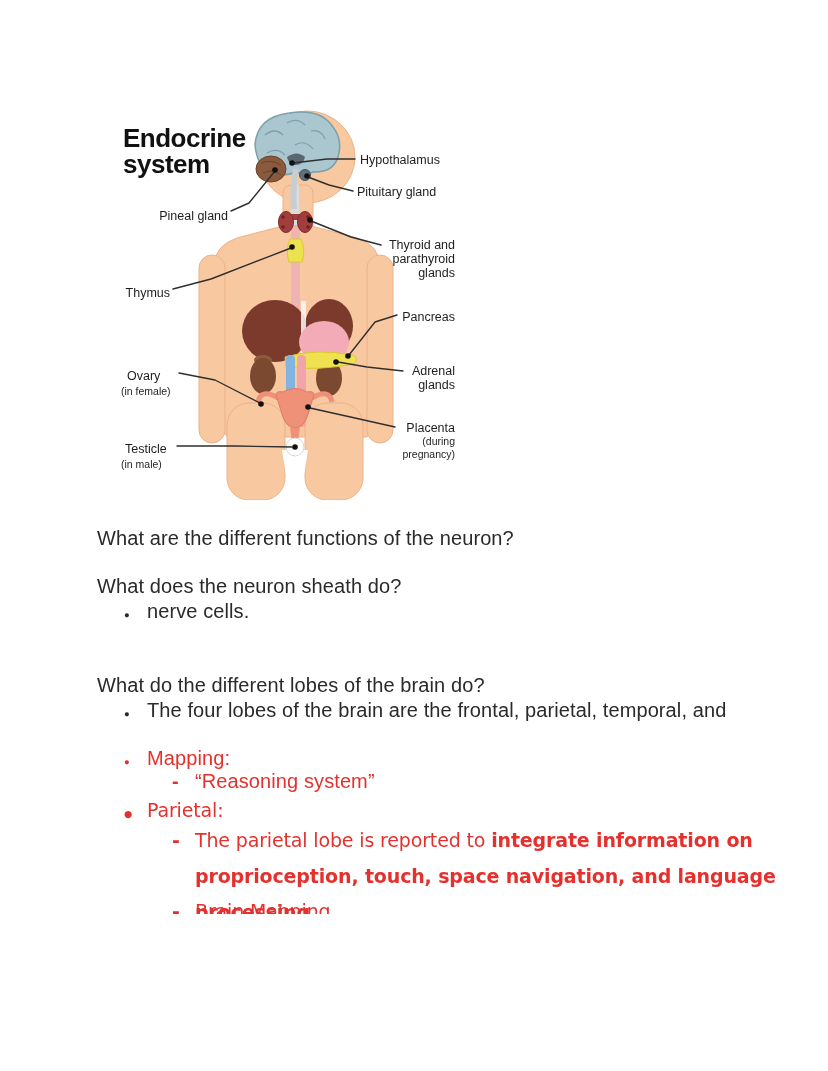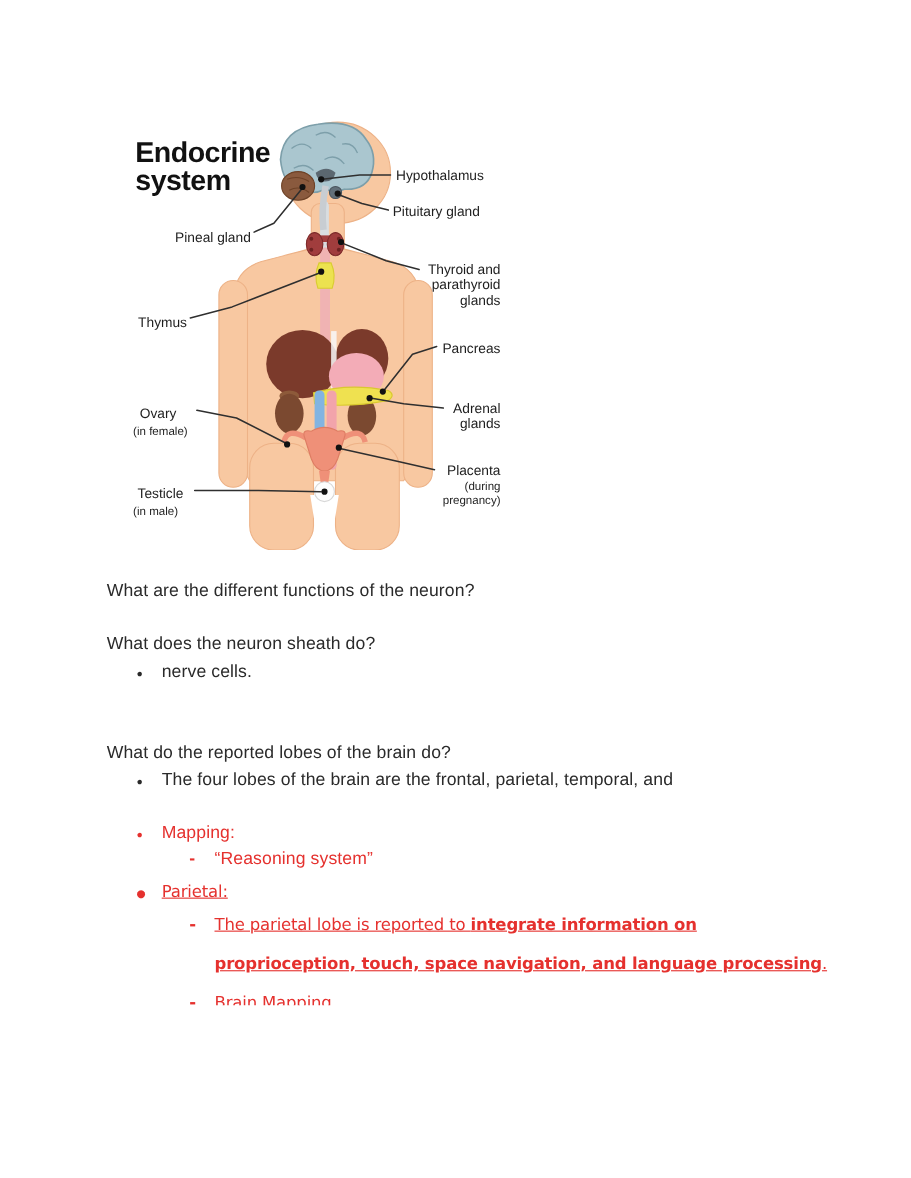--- a/index.html
+++ b/index.html
@@ -1,28 +1,28 @@
 <!DOCTYPE html>
 <html><head>
 <meta charset="utf-8">
 <style>
   html,body{margin:0;padding:0;background:#ffffff;}
   .page{position:relative;width:828px;height:914px;background:#ffffff;overflow:hidden;
         font-family:"Liberation Sans",sans-serif;color:#2a2a2a;}
   .diagram{position:absolute;left:115px;top:105px;width:350px;height:395px;}
   .content{position:absolute;left:97px;top:0;width:690px;}
-  .block{position:absolute;font-size:16px;line-height:26px;letter-spacing:.1px;width:660px;}
+  .block{position:absolute;font-size:20px;line-height:26px;letter-spacing:.1px;width:660px;}
   .row{padding-left:50px;}
   .marker{position:absolute;left:27px;top:0;}
   .marker::before{content:"\25CF";font-size:9.5px;}
   .sub{padding-left:98px;}
   .dash{position:absolute;left:75px;top:0;}
   .dash::before{content:"-";font-weight:700;}
   .red{color:#e5312e;}
-  .hand{font-family:"DejaVu Sans",sans-serif;font-size:15px;letter-spacing:-.15px;text-decoration:underline;}
+  .hand{font-family:"DejaVu Sans",sans-serif;font-size:19px;letter-spacing:-.15px;}
   .lh36{line-height:36px;}
   .b{font-weight:700;text-align:center;}
   svg text{font-family:"Liberation Sans",sans-serif;fill:#1e1e1e;}
   .dlabel{font-size:12.5px;}
   .dsmall{font-size:10.5px;}
   .dtitle{font-size:26px;font-weight:700;letter-spacing:-.5px;fill:#111;}
   .lead{stroke:#2f2f2f;stroke-width:1.4;fill:none;stroke-linejoin:round;stroke-linecap:round;}
 </style>
 </head>
 <body>
@@ -142,21 +142,21 @@
 
     <div class="block" style="top:525px">What are the different functions of the neuron?</div>
 
     <div class="block" style="top:573px">What does the neuron sheath do?</div>
 
     <div class="block row" style="top:598px">
       <span class="marker"></span>
       <div>nerve cells.</div>
     </div>
 
-    <div class="block" style="top:672px">What do the reported lobes of the brain do?</div>
+    <div class="block" style="top:672px">What do the different lobes of the brain do?</div>
 
     <div class="block row" style="top:697px">
       <span class="marker"></span>
       <div>The four lobes of the brain are the frontal, parietal, temporal, and</div>
     </div>
 
     <div class="block row red" style="top:745px">
       <span class="marker"></span>
       <div>Mapping:</div>
     </div>

